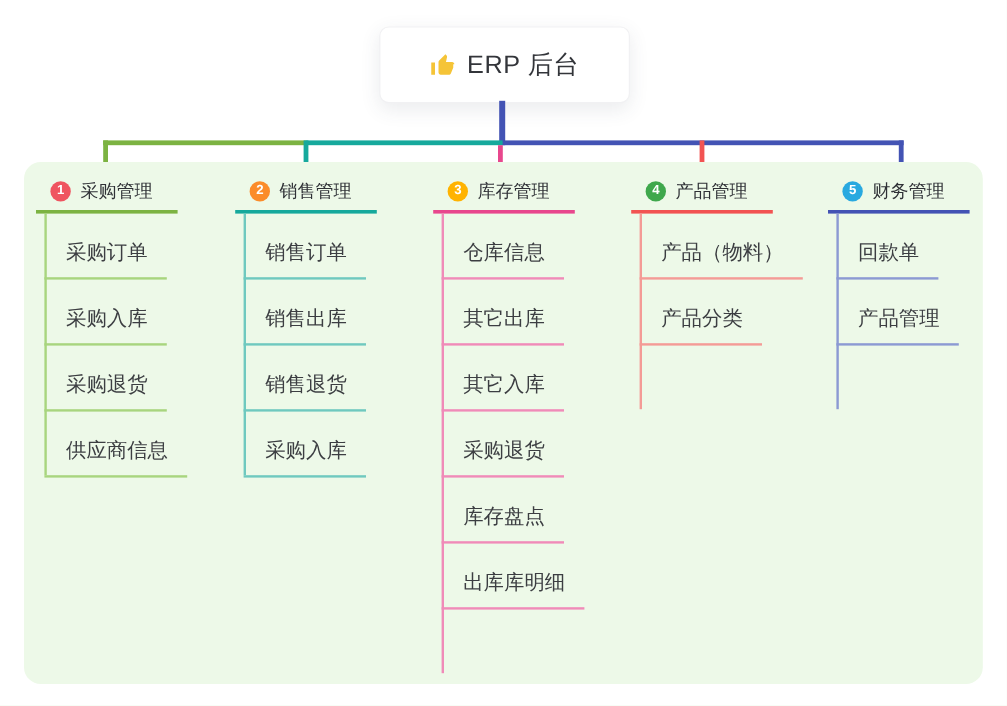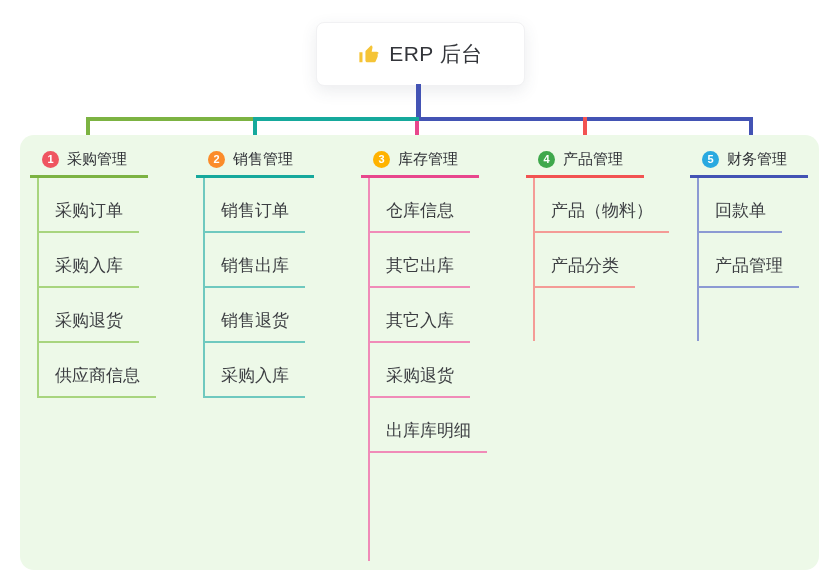--- a/index.html
+++ b/index.html
@@ -148,20 +148,23 @@
   </div>
 
   <div class="item">
     <span class="item-label" style="border-bottom-color: rgb(240, 139, 184);">其它入库</span>
   </div>
 
   <div class="item">
     <span class="item-label" style="border-bottom-color: rgb(240, 139, 184);">采购退货</span>
   </div>
 
+  <div class="item">
+    <span class="item-label" style="border-bottom-color: rgb(240, 139, 184);">库存盘点</span>
+  </div>
 
   <div class="item">
     <span class="item-label" style="border-bottom-color: rgb(240, 139, 184);">出库库明细</span>
   </div>
 </div>
   </div>
 
   <div class="branch">
     <div class="branch-title" style="border-bottom-color: rgb(242, 83, 82);">
       <span class="badge" style="background: rgb(63, 168, 76);">4</span>

